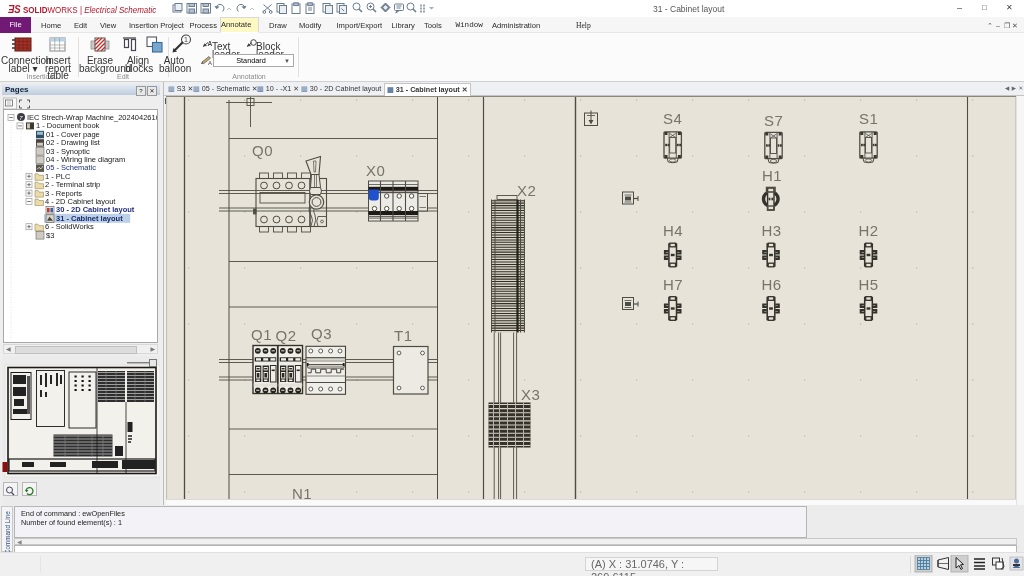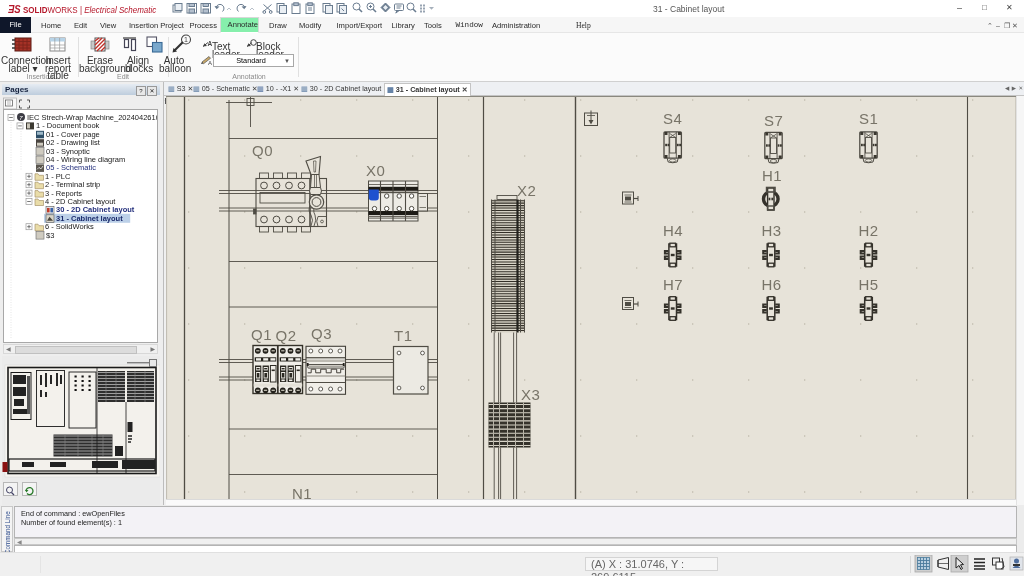--- a/index.html
+++ b/index.html
@@ -4,22 +4,22 @@
 <style>
 html,body{margin:0;padding:0;}
 body{width:1024px;height:576px;position:relative;font-family:"Liberation Sans",sans-serif;background:#f0f0f0;overflow:hidden;}
 .abs{position:absolute;}
 #titlebar{left:0;top:0;width:1024px;height:17px;background:#fff;}
 #logo{left:8px;top:3px;font-size:8.8px;color:#b5172a;white-space:nowrap;letter-spacing:0;transform:scaleX(0.91);transform-origin:0 0;}
 #wintitle{left:653px;top:4px;font-size:8.5px;color:#555;}
 #winbtn{left:0;top:0;width:1024px;height:17px;font-size:9px;color:#444;}
 #menubar{left:0;top:17px;width:1024px;height:16px;background:#f6f6f6;border-bottom:1px solid #e6e6e6;box-sizing:border-box;}
 .mitem{position:absolute;top:2px;height:13px;line-height:13px;font-size:7.6px;color:#2a2a2a;}
-#filetab{position:absolute;left:0;top:0;width:31px;height:16px;background:#0f172a;color:#fff;font-size:7.6px;text-align:center;line-height:15px;}
-#annotab{position:absolute;left:220px;top:0;width:39px;height:16px;background:#86efac;border:1px solid #d8d8d8;border-bottom:1px solid #fff;box-sizing:border-box;text-align:right;font-size:7.6px;line-height:14px;color:#2a2a2a;}
+#filetab{position:absolute;left:0;top:0;width:31px;height:16px;background:#701a75;color:#fff;font-size:7.6px;text-align:center;line-height:15px;}
+#annotab{position:absolute;left:220px;top:0;width:39px;height:16px;background:#fef9c3;border:1px solid #d8d8d8;border-bottom:1px solid #fff;box-sizing:border-box;text-align:left;font-size:7.6px;line-height:14px;color:#2a2a2a;}
 #ribbon{left:0;top:33px;width:1024px;height:49px;background:#fbfbfb;border-bottom:1px solid #d0d0d0;box-sizing:border-box;}
 .rsep{position:absolute;top:4px;height:40px;width:1px;background:#e0e0e0;}
 .rlabel{position:absolute;top:40px;font-size:7px;color:#8a8a8a;text-align:center;}
 .rtext{position:absolute;font-size:10px;color:#333;text-align:center;line-height:7.5px;}
 #pagespanel{left:0;top:82px;width:164px;height:423px;background:#eeeeee;border-right:1px solid #bdbdbd;box-sizing:border-box;}
 #pageshdr{left:2px;top:2px;width:158px;height:11px;background:linear-gradient(#e6ecf3,#becddd);font-size:8px;font-weight:bold;color:#16233f;line-height:11px;padding-left:3px;box-sizing:border-box;}
 #treebox{left:3px;top:27px;width:155px;height:234px;background:#fff;border:1px solid #a8a8a8;box-sizing:border-box;overflow:hidden;}
 #hscroll{left:3px;top:262px;width:155px;height:10px;background:#f0f0f0;border:1px solid #d8d8d8;box-sizing:border-box;}
 #hscroll .thumb{position:absolute;left:11px;top:1px;width:120px;height:6px;background:#dcdcdc;border:1px solid #c0c0c0;}
 .sarrow{position:absolute;top:1px;font-size:6px;color:#777;line-height:7px;}
@@ -30,21 +30,21 @@
 .dtab{position:absolute;top:1px;height:13px;line-height:12px;white-space:nowrap;padding:0 2px;font-size:7.2px;}
 .dtab.active{background:#fff;border:1px solid #c4c4c4;border-bottom:1px solid #fff;font-weight:bold;}
 .tclose{color:#444;font-size:7px;}
 #canvaswrap{left:166px;top:96px;width:850px;height:403px;background:#e7e3d9;}
 #vscroll{left:1016px;top:96px;width:8px;height:409px;background:#f6f6f6;border-left:1px solid #e2e2e2;box-sizing:border-box;}
 #hscroll2{left:166px;top:499px;width:850px;height:6px;background:#fafafa;border-top:1px solid #dadada;box-sizing:border-box;}
 #tabnav{left:1005px;top:85px;font-size:5.5px;color:#666;letter-spacing:0.5px;white-space:nowrap;}
 #cmdline{left:0;top:505px;width:1024px;height:47px;background:#ececec;}
 #cmdtab{left:1px;top:1px;width:12px;height:46px;background:#f4f4f4;border:1px solid #c8c8c8;box-sizing:border-box;}
 #cmdtxt{left:3.5px;top:49px;font-size:6.3px;color:#2b4a8b;transform:rotate(-90deg);transform-origin:0 0;white-space:nowrap;}
-#cmdbox{left:14px;top:1px;width:1003px;height:32px;background:#f3f2f6;border:1px solid #b4b4b4;box-sizing:border-box;font-size:7.3px;color:#222;}
+#cmdbox{left:14px;top:1px;width:793px;height:32px;background:#f3f2f6;border:1px solid #b4b4b4;box-sizing:border-box;font-size:7.3px;color:#222;}
 #cmdscr{left:14px;top:33px;width:1003px;height:7px;background:#f0f0f0;border:1px solid #c8c8c8;box-sizing:border-box;font-size:6px;color:#888;line-height:5px;}
 #cmdinput{left:14px;top:40px;width:1003px;height:11px;background:#fff;border:1px solid #b4b4b4;box-sizing:border-box;}
 #statusbar{left:0;top:552px;width:1024px;height:24px;background:#f0f0f0;border-top:1px solid #e0e0e0;box-sizing:border-box;}
 #coords{left:585px;top:4px;width:133px;height:14px;border:1px solid #d4d4d4;background:#f6f6f6;font-size:11px;color:#666;line-height:13px;padding-left:5px;box-sizing:border-box;}
 </style>
 </head>
 <body>
 <div class="abs" id="titlebar">
   <div class="abs" id="logo"><span style="font-weight:bold;font-style:italic;font-size:10.5px;">ƎS</span> <span style="font-weight:bold;">SOLID<span style="font-weight:normal;">WORKS</span></span> <span>| </span><i>Electrical Schematic</i></div>
   <svg class="abs" style="left:172px;top:2px;" width="262" height="13">

